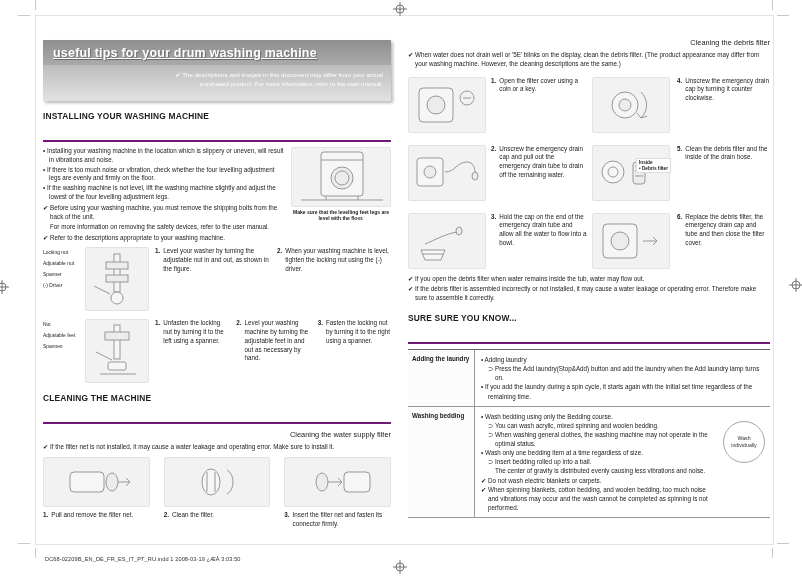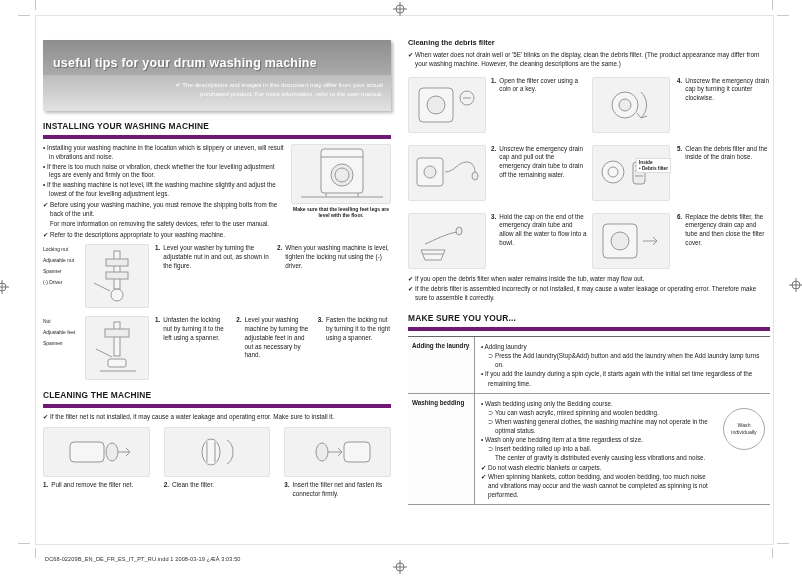--- a/index.html
+++ b/index.html
@@ -5,31 +5,31 @@
   html,body{margin:0;padding:0;background:#ffffff;}
   .canvas{position:relative;width:802px;height:578px;background:#fff;overflow:hidden;
           font-family:"Liberation Sans",sans-serif;color:#1a1a1a;}
   .trim{position:absolute;left:35px;top:15px;width:737px;height:528px;border:1px solid #e3e3e3;}
   
   .regmark{position:absolute;width:14px;height:14px;}
   .regmark svg{display:block;}
   
   .banner{box-shadow:2px 2px 3px rgba(0,0,0,.28);margin-bottom:8px;}
   .banner-title{background:linear-gradient(180deg,#8e8e8e,#aaaaaa);color:#fff;font-size:12.5px;
-                font-weight:bold;padding:16px 10px 5px;letter-spacing:.2px;
-                text-shadow:1px 1px 1px rgba(0,0,0,.35);}
+                font-weight:bold;padding:6px 10px 5px;letter-spacing:.2px;
+                text-shadow:1px 1px 1px rgba(0,0,0,.35);text-decoration:underline;}
   .banner-note{background:linear-gradient(180deg,#bdbdbd,#e2e2e2);color:#fefefe;font-size:6.2px;
                text-align:right;padding:6px 8px 12px;line-height:1.45;}
   
   .col-left{position:absolute;left:43px;top:40px;width:348px;}
   .col-right{position:absolute;left:408px;top:38px;width:362px;}
   
-  .sec-h{font-size:8.4px;font-weight:bold;border-bottom:4px solid #701a75;padding-bottom:4px;
+  .sec-h{font-size:8.4px;font-weight:bold;border-bottom:2px solid #701a75;padding-bottom:19px;
          margin:10px 0 5px;letter-spacing:.2px;}
-  .sub-h{font-size:7.4px;font-weight:bold;margin:6px 0 4px;}
+  .sub-h{font-size:7.4px;font-weight:normal;margin:6px 0 4px;text-align:right;}
   .bullet{font-size:6.3px;line-height:1.4;padding-left:6px;text-indent:-6px;margin-bottom:1px;}
   .chk{font-size:6.3px;line-height:1.4;padding-left:7px;text-indent:-7px;margin:2px 0;}
   .chk-cont{font-size:6.3px;line-height:1.4;margin-left:7px;}
   
   .installing-row{display:flex;}
   .installing-bullets{flex:1;padding-right:6px;}
   .installing-fig{width:100px;text-align:center;}
   .fig-caption{font-size:5px;font-weight:bold;line-height:1.3;margin-top:2px;}
   
   .sk line,.sk rect,.sk circle,.sk path,.sk ellipse{stroke:#979797;fill:none;stroke-width:1;}
@@ -213,20 +213,21 @@
           <span>Level your washing machine by turning the adjustable feet in and out as necessary by hand.</span>
         </div>
         <div class="step">
           <span class="step-n">3.</span>
           <span>Fasten the locking nut by turning it to the right using a spanner.</span>
         </div>
       </div>
     </div>
 
     <div class="sec-h">CLEANING THE MACHINE</div>
+    <div class="sub-h">Cleaning the water supply filter</div>
     <div class="chk">✔ If the filter net is not installed, it may cause a water leakage and operating error. Make sure to install it.</div>
     <div class="filter-cols">
       <div class="filter-col">
         <div class="illus">
           <svg class="sk" width="80" height="44" viewBox="0 0 80 44">
             <rect class="f" x="14" y="12" width="34" height="20" rx="4"></rect>
             <ellipse class="f2" cx="56" cy="22" rx="6" ry="9"></ellipse>
             <path d="M62 22 L74 22 M70 18 L74 22 L70 26"></path>
           </svg>
         </div>
@@ -348,21 +349,21 @@
       </div>
       <div class="step">
         <span class="step-n">6.</span>
         <span>Replace the debris filter, the emergency drain cap and tube and then close the filter cover.</span>
       </div>
     </div>
 
     <div class="chk">✔ If you open the debris filter when water remains inside the tub, water may flow out.</div>
     <div class="chk">✔ If the debris filter is assembled incorrectly or not installed, it may cause a water leakage or operating error. Therefore make sure to assemble it correctly.</div>
 
-    <div class="sec-h">MAKE SURE YOU YOUR...</div>
+    <div class="sec-h">SURE SURE YOU KNOW...</div>
     <div class="know-table">
       <div class="know-row">
         <div class="know-label">Adding the laundry</div>
         <div class="know-content">
           <div class="k0">• Adding laundry</div>
           <div class="k1">⊃ Press the Add laundry(Stop&amp;Add) button and add the laundry when the Add laundry lamp turns on.</div>
           <div class="k0">• If you add the laundry during a spin cycle, it starts again with the initial set time regardless of the remaining time.</div>
         </div>
       </div>
       <div class="know-row">

